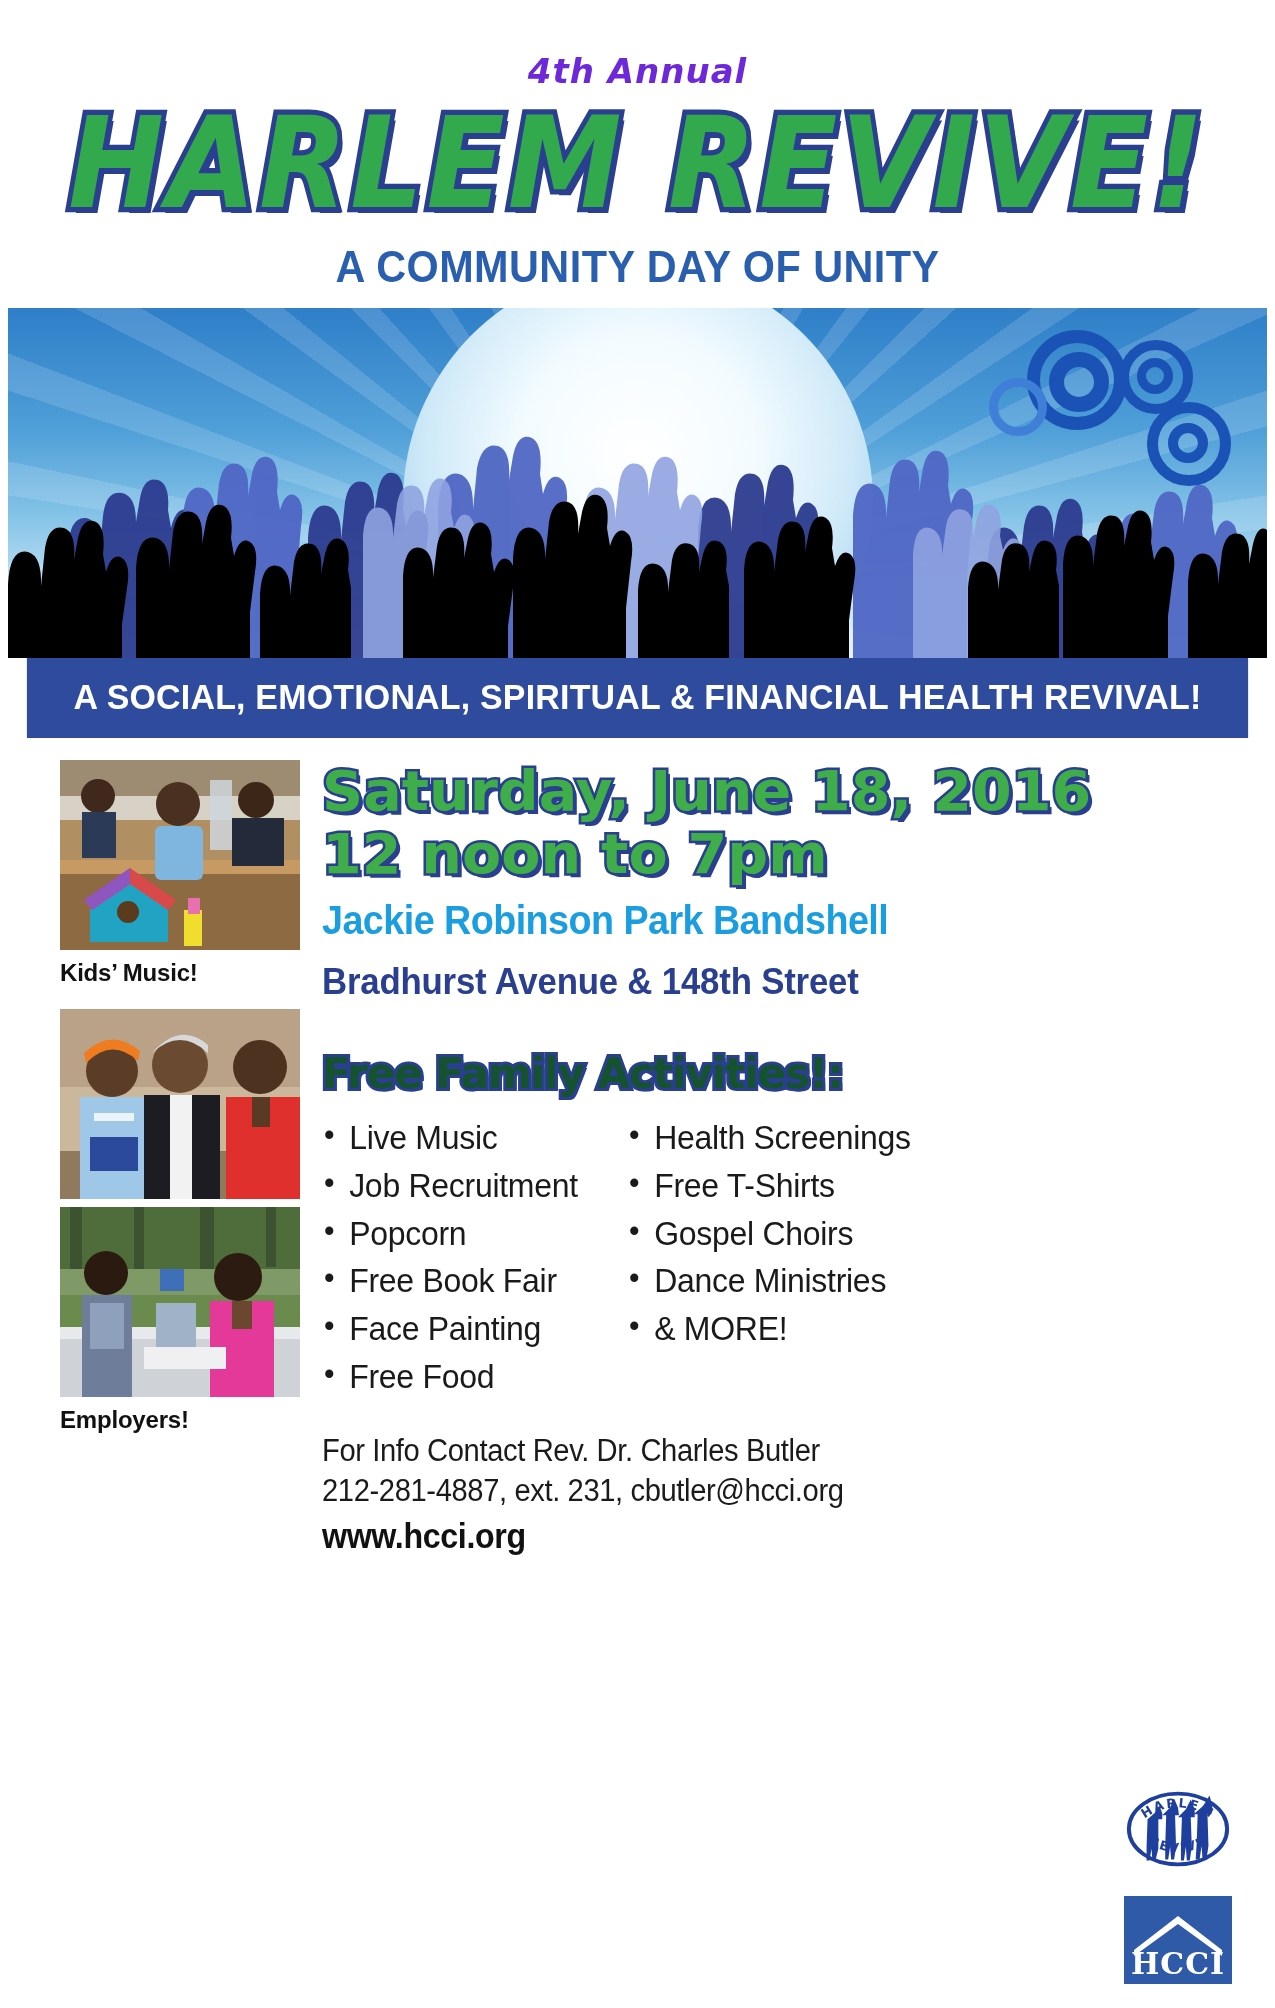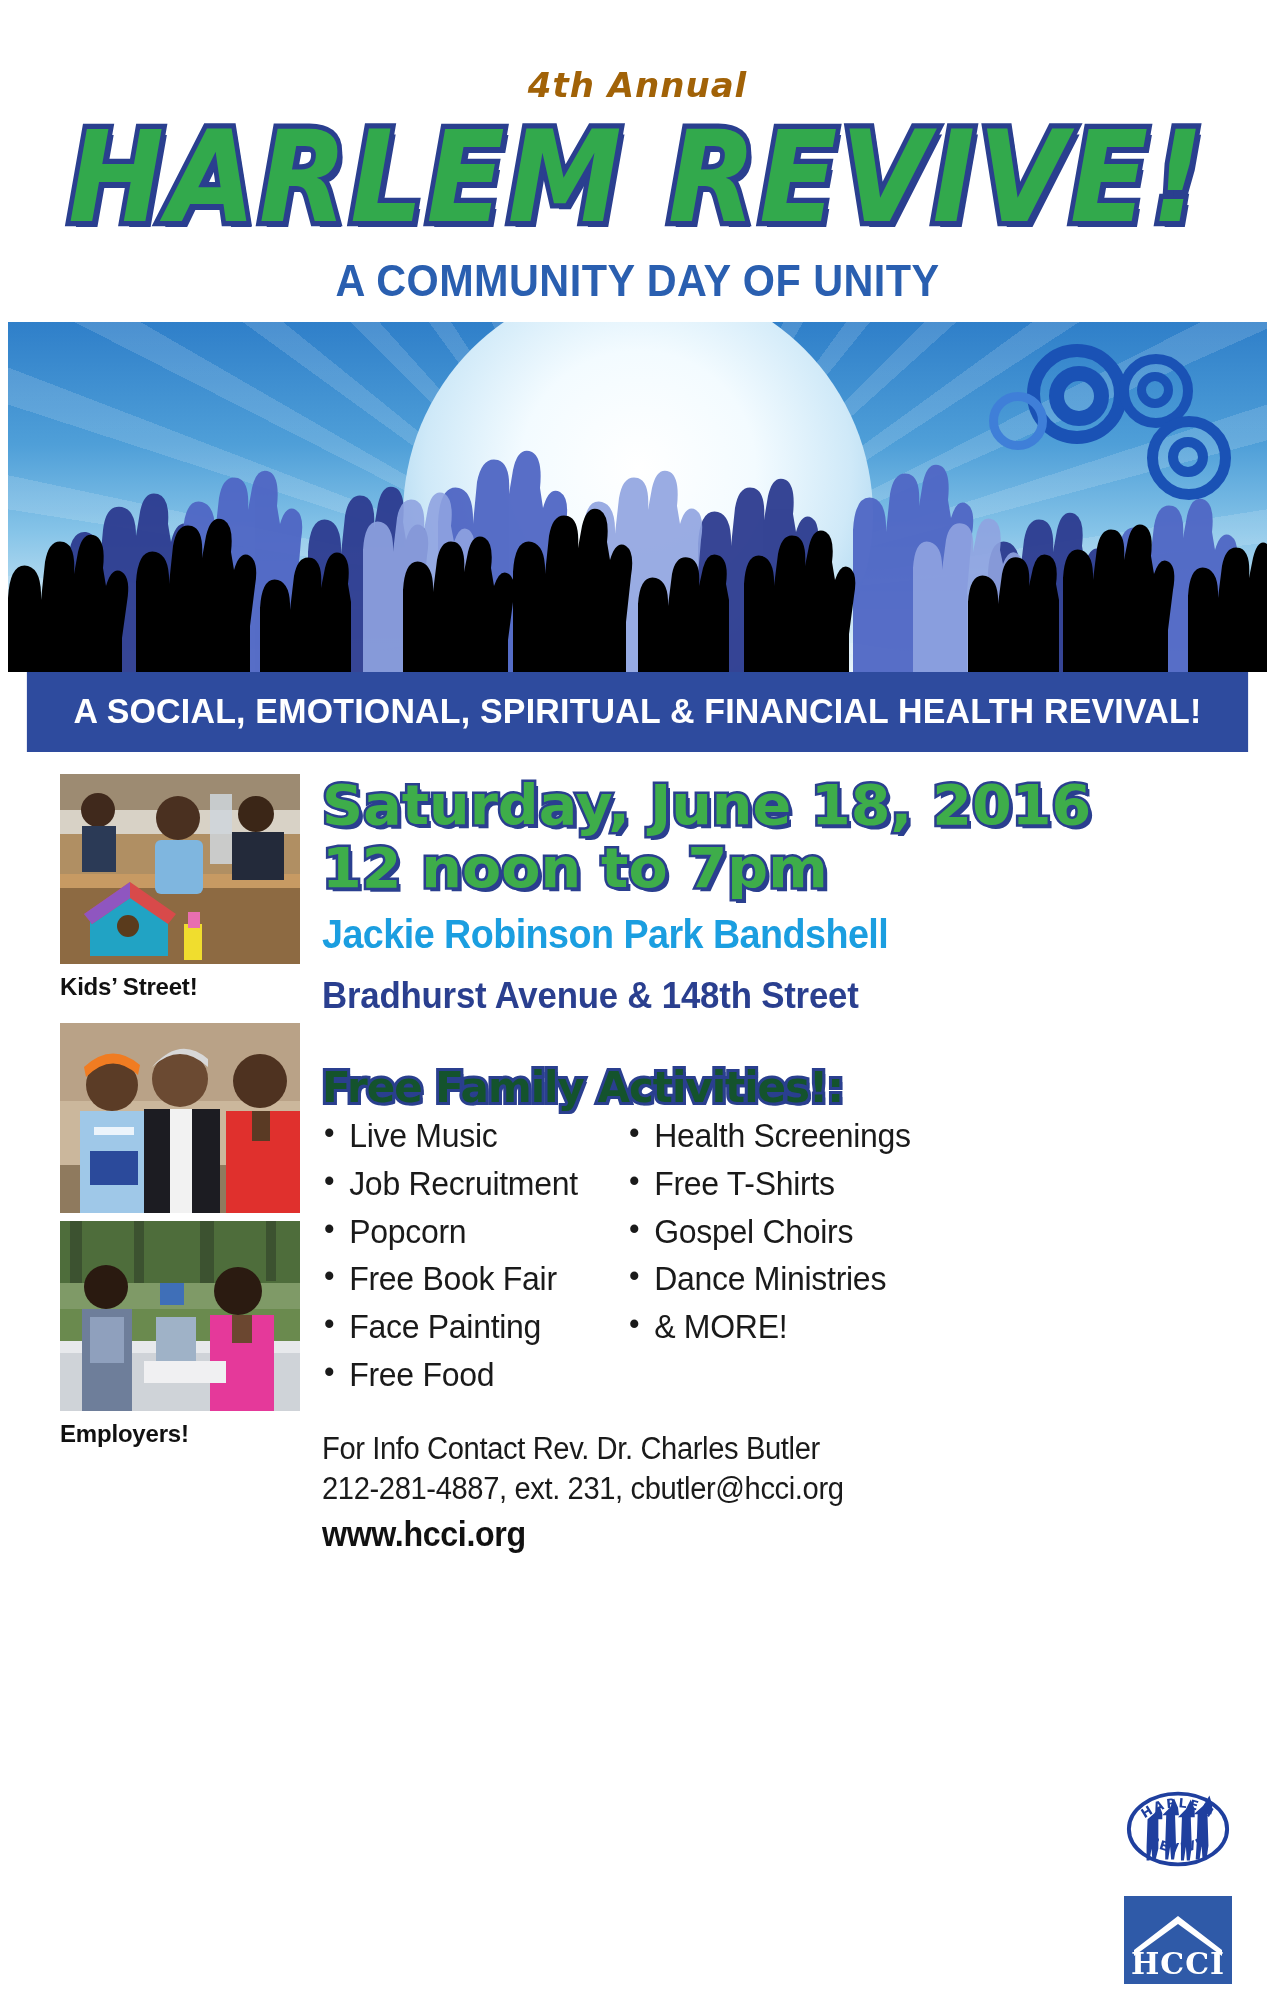--- a/index.html
+++ b/index.html
@@ -18,27 +18,27 @@
   
   .poster {
     width: 1275px;
     height: 2008px;
     position: relative;
     background: #fff;
   }
 
   .annual-line {
     text-align: center;
-    color: #a16207;
+    color: #6d28d9;
     font-family: "DejaVu Sans", sans-serif;
     font-size: 34px;
     font-weight: bold;
     font-style: italic;
     letter-spacing: 1px;
-    padding-top: 68px;
+    padding-top: 54px;
     line-height: 1;
   }
 
   .title-main {
     text-align: center;
     margin-top: 12px;
     font-family: "DejaVu Sans", sans-serif;
     font-size: 108px;
     font-weight: bold;
     font-style: italic;
@@ -199,20 +199,21 @@
     color: #14532d;
     -webkit-text-stroke: 6px #2a3f8f;
     paint-order: stroke fill;
     text-shadow: 3px 3px 0 #2a3f8f;
     letter-spacing: -1px;
     transform: scaleX(1.0);
     transform-origin: left;
   }
   .activities-cols {
     display: flex;
+    margin-top: 16px;
   }
   .act-col { flex: 0 0 auto; }
   .act-col.col1 { width: 305px; }
   .act-col.col2 { width: 300px; }
   ul.act-list {
     list-style: none;
     margin: 0;
     padding: 0;
   }
   ul.act-list li {
@@ -351,21 +352,21 @@
             <rect x="172" y="58" width="52" height="48" fill="#232a3a"></rect>
             <rect x="150" y="20" width="22" height="70" fill="#cfd6dc" opacity="0.85"></rect>
             <path d="M30 182 L30 136 L70 112 L108 136 L108 182 Z" fill="#21a3c4"></path>
             <path d="M24 140 L70 108 L116 140 L108 150 L70 124 L32 150 Z" fill="#d84a4a"></path>
             <path d="M24 140 L70 108 L70 124 L32 150 Z" fill="#8f56c0"></path>
             <circle cx="68" cy="152" r="11" fill="#5a3b1c"></circle>
             <rect x="124" y="150" width="18" height="36" fill="#f0dd2e"></rect>
             <rect x="128" y="138" width="12" height="16" fill="#e86fb0"></rect>
           </svg>
         </div>
-        <div class="photo-caption">Kids’ Street!</div>
+        <div class="photo-caption">Kids’ Music!</div>
       </div>
 
       <div class="photo-block">
         <div class="photo">
           <svg viewBox="0 0 240 190" preserveAspectRatio="none" aria-hidden="true">
             <rect width="240" height="190" fill="#cbb79c"></rect>
             <rect y="0" width="240" height="78" fill="#b9a287"></rect>
             <rect x="0" y="142" width="240" height="48" fill="#8f7a5e"></rect>
             <circle cx="52" cy="62" r="26" fill="#5b3c26"></circle>
             <path d="M26 54 q26 -26 52 -2 l2 -10 q-28 -24 -56 2 Z" fill="#f07c22"></path>

